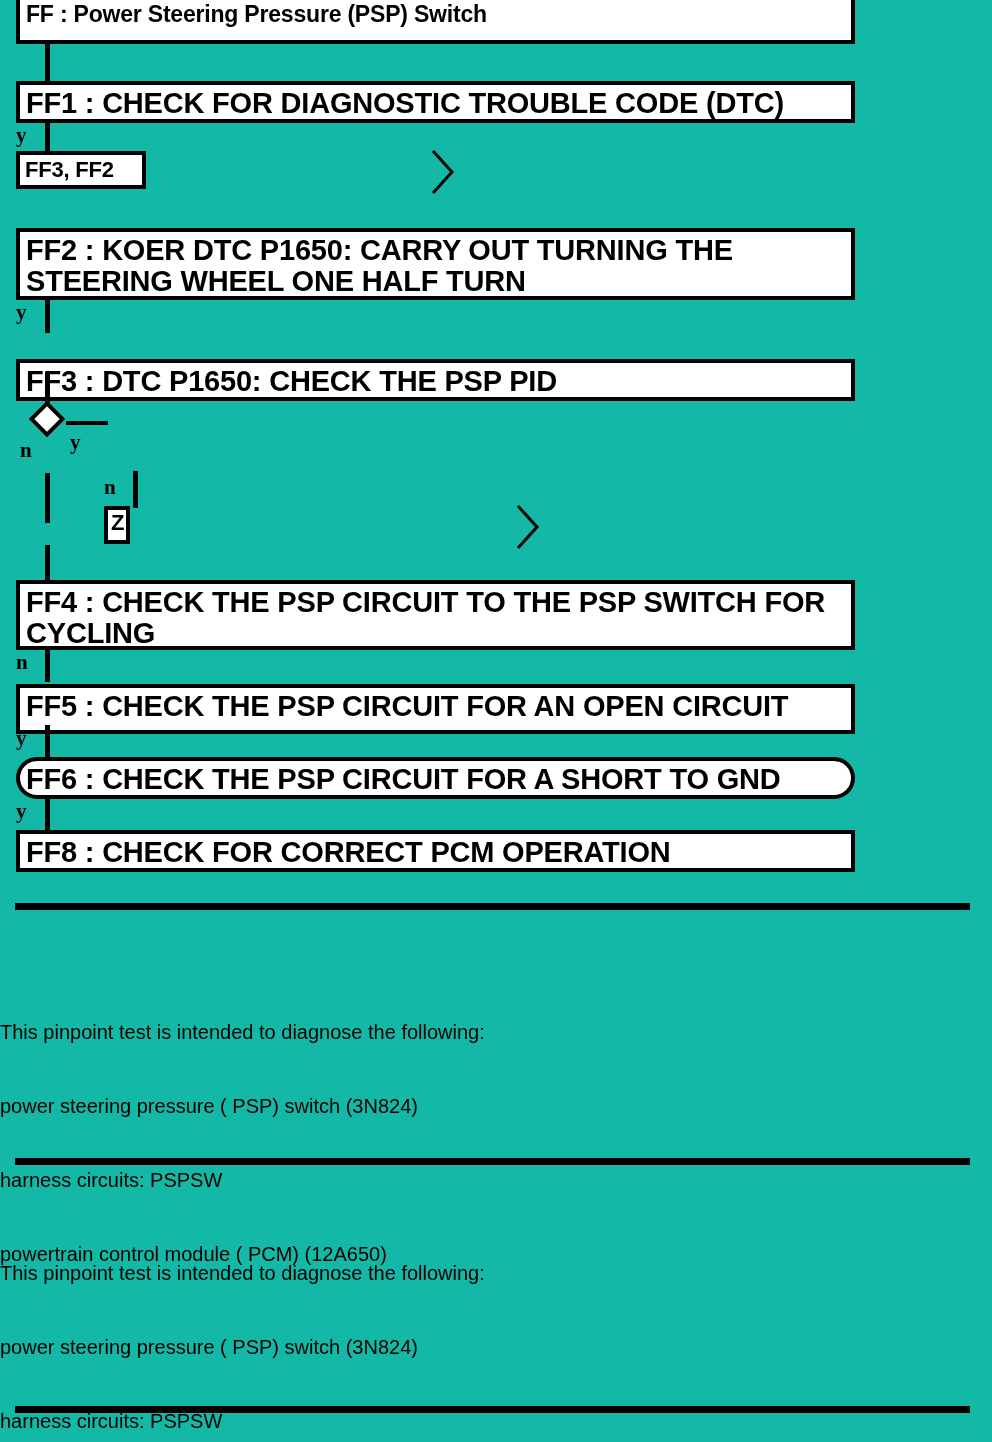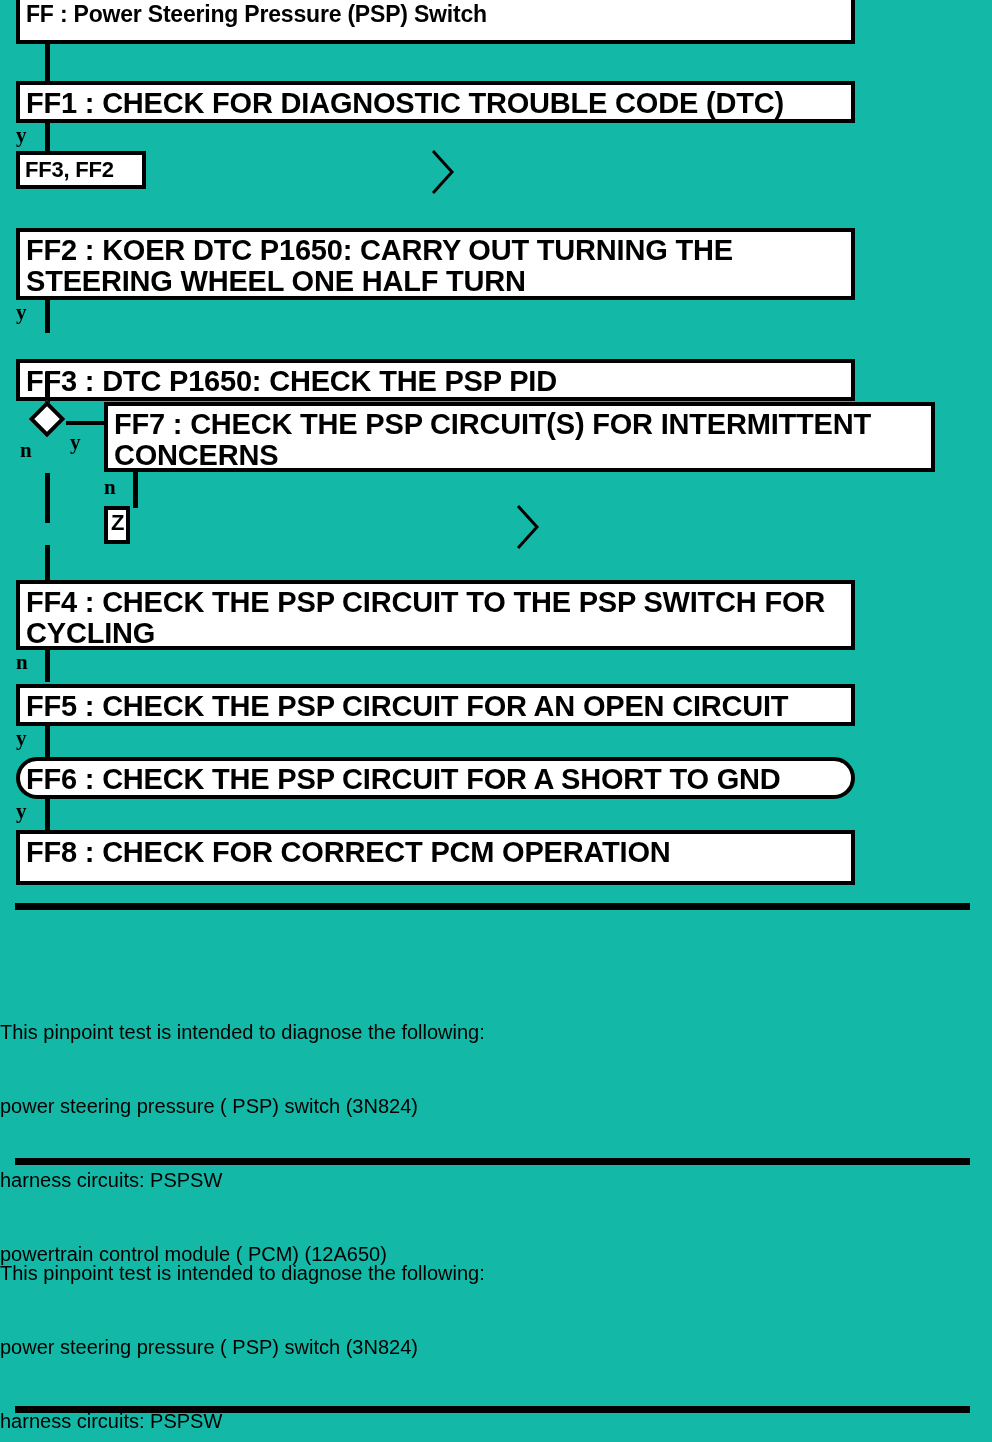--- a/index.html
+++ b/index.html
@@ -140,52 +140,51 @@
 
   <div class="vline" style="left:45px; top:372px; height:34px;"></div>
 
   <div class="diamond" style="left:34px; top:406px;"></div>
 
   <div class="hline" style="left:66px; top:421px; width:42px;"></div>
 
   <div class="blabel" style="left:20px; top:440px;">n</div>
   <div class="blabel" style="left:70px; top:432px;">y</div>
 
-  <div class="node" style="left:104px; top:402px; width:831px; height:70px;">FF7 : CHECK THE PSP CIRCUIT(S) FOR INTERMITTENT CONCERNS</div>
 
   <div class="vline" style="left:133px; top:471px; height:37px;"></div>
   <div class="blabel" style="left:104px; top:477px;">n</div>
 
   <div class="node tiny" style="left:104px; top:506px; width:26px; height:38px;">Z</div>
 
   <div class="chev" style="left:515px; top:503px;">
     <svg width="26" height="48" viewBox="0 0 26 48">
       <polyline points="3,3 22,24 3,45" fill="none" stroke="#000" stroke-width="3"></polyline>
     </svg>
   </div>
 
   <div class="vline" style="left:45px; top:473px; height:50px;"></div>
   <div class="vline" style="left:45px; top:545px; height:37px;"></div>
 
   <div class="node" style="left:16px; top:580px; width:839px; height:70px;">FF4 : CHECK THE PSP CIRCUIT TO THE PSP SWITCH FOR CYCLING</div>
 
   <div class="vline" style="left:45px; top:649px; height:33px;"></div>
   <div class="blabel" style="left:16px; top:652px;">n</div>
 
-  <div class="node" style="left:16px; top:684px; width:839px; height:42px;">FF5 : CHECK THE PSP CIRCUIT FOR AN OPEN CIRCUIT</div>
+  <div class="node" style="left:16px; top:684px; width:839px; height:50px;">FF5 : CHECK THE PSP CIRCUIT FOR AN OPEN CIRCUIT</div>
 
   <div class="vline" style="left:45px; top:725px; height:32px;"></div>
   <div class="blabel" style="left:16px; top:728px;">y</div>
 
   <div class="node" style="left:16px; top:757px; width:839px; height:42px;border-radius:21px;">FF6 : CHECK THE PSP CIRCUIT FOR A SHORT TO GND</div>
 
   <div class="vline" style="left:45px; top:798px; height:32px;"></div>
   <div class="blabel" style="left:16px; top:801px;">y</div>
 
-  <div class="node" style="left:16px; top:830px; width:839px; height:55px;">FF8 : CHECK FOR CORRECT PCM OPERATION</div>
+  <div class="node" style="left:16px; top:830px; width:839px; height:42px;">FF8 : CHECK FOR CORRECT PCM OPERATION</div>
 
   <div class="rule" style="top:903px;"></div>
 
   <div class="para" style="top:977px;">
     <span class="pline">This pinpoint test is intended to diagnose the following:</span>
     <span class="pline">power steering pressure ( PSP) switch (3N824)</span>
     <span class="pline">harness circuits: PSPSW</span>
     <span class="pline">powertrain control module ( PCM) (12A650)</span>
   </div>
 

